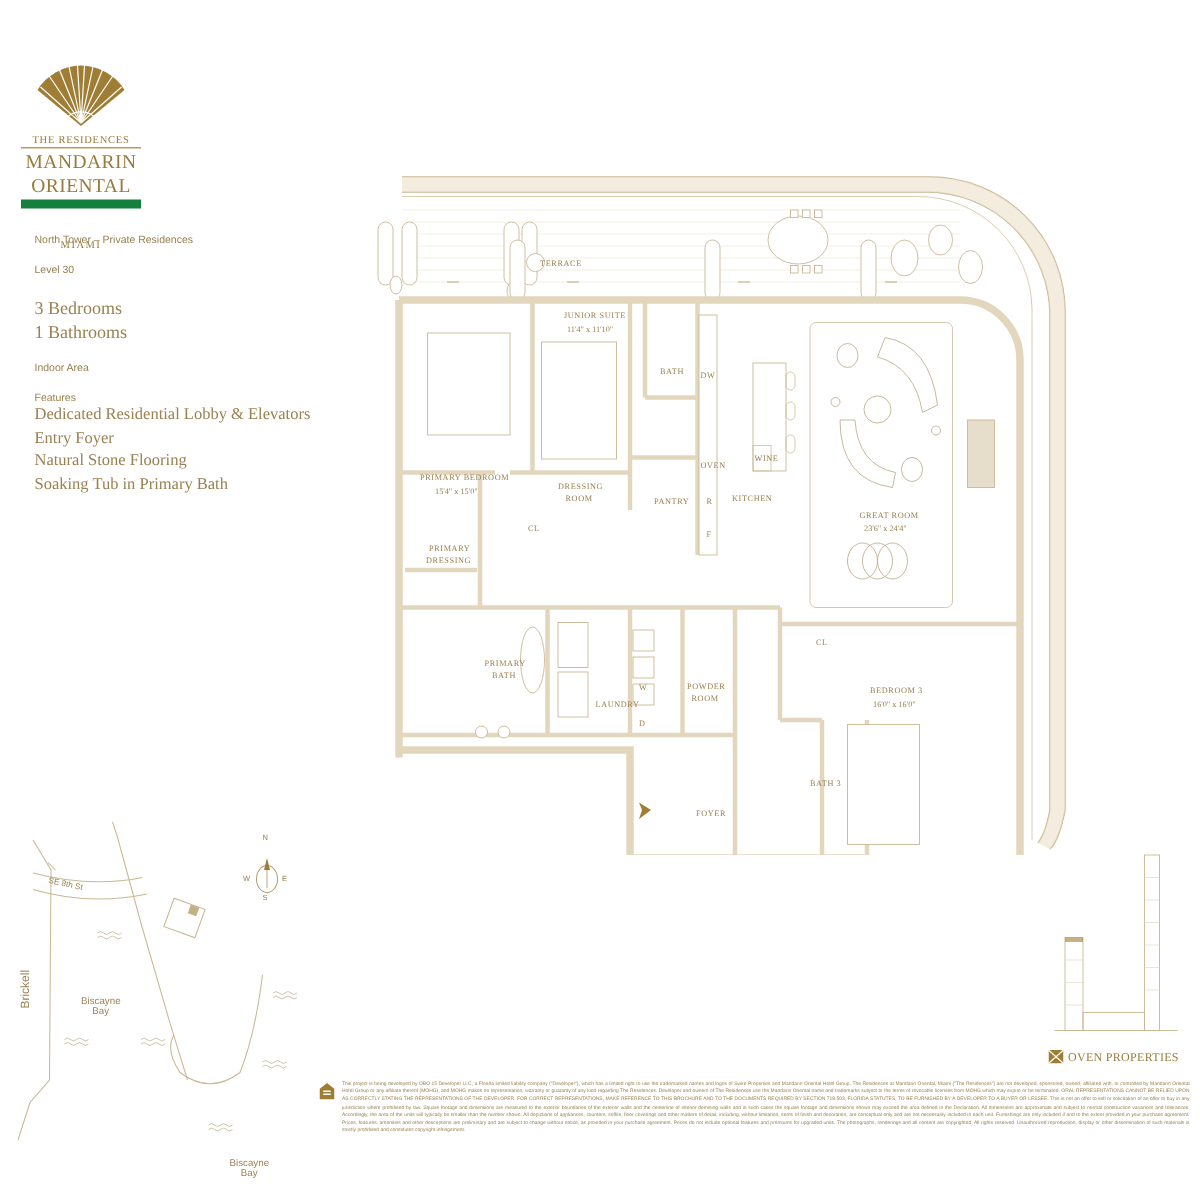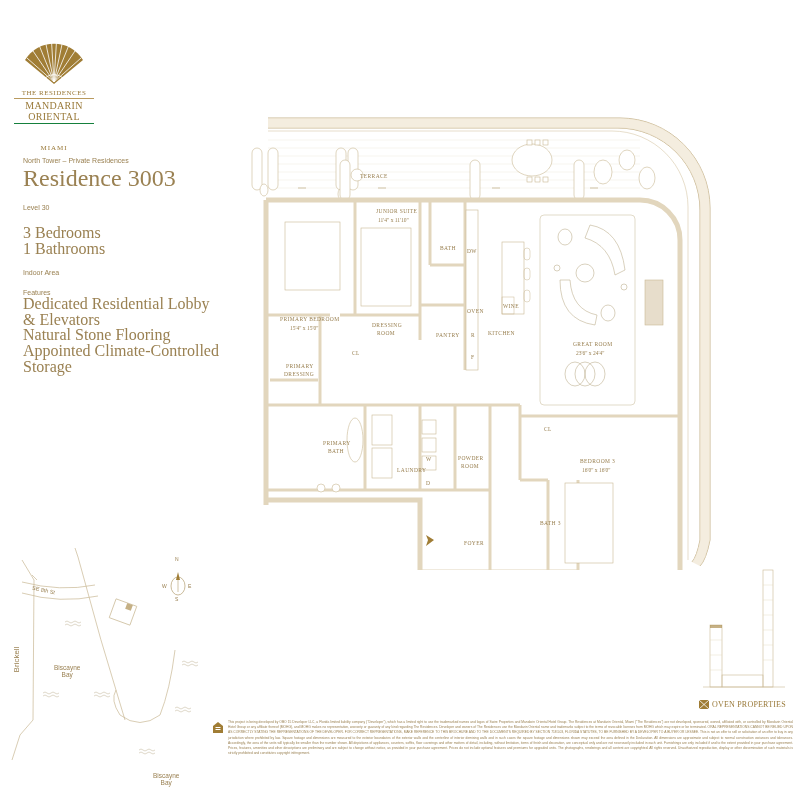--- a/index.html
+++ b/index.html
@@ -5,28 +5,28 @@
   html, body { margin: 0; padding: 0; }
   body {
     width: 800px; height: 800px; background: #ffffff; position: relative; overflow: hidden;
     font-family: "Liberation Serif", serif; color: #9a8152;
   }
   .abs { position: absolute; }
   
   .logo { left: 14px; top: 30px; width: 80px; text-align: center; }
   .logo svg { display: block; margin: 0 auto; }
   .logo .l1 { font-size: 7px; letter-spacing: 0.5px; color: #9a7a3a; margin-top: 3px; }
-  .logo .l2 { font-size: 10px; letter-spacing: 0.3px; color: #9a7a3a; border-top: 1px solid #b99a5e; border-bottom: 1px solid #15803d; padding: 1px 0; margin: 1px 0; }
+  .logo .l2 { font-size: 13px; letter-spacing: 0.3px; color: #9a7a3a; border-top: 1px solid #b99a5e; border-bottom: 6px solid #15803d; padding: 1px 0; margin: 1px 0; }
   .logo .l3 { font-size: 7px; letter-spacing: 1px; color: #9a7a3a; margin-top: 20px; }
 
   .info { left: 23px; top: 157px; width: 200px; }
   .small-sans { font-family: "Liberation Sans", sans-serif; font-size: 7px; color: #9a8152; }
   .res-title { font-size: 24px; color: #9a8152; line-height: 1.05; margin-top: 2px; }
-  .body-line { font-size: 16px; color: #9a8152; line-height: 15.5px; }
-  .feat-line { font-size: 16px; color: #9a8152; line-height: 15.6px; }
+  .body-line { font-size: 12px; color: #9a8152; line-height: 15.5px; }
+  .feat-line { font-size: 11px; color: #9a8152; line-height: 15.6px; }
 
   
   .plan { left: 250px; top: 110px; width: 470px; height: 460px; }
   .room-label { position: absolute; font-size: 5.5px; letter-spacing: 0.4px; color: #9a8152; text-align: center; white-space: nowrap; }
   .room-dim { position: absolute; font-size: 5.5px; color: #9a8152; text-align: center; white-space: nowrap; }
 
   
   .map { left: 10px; top: 540px; width: 205px; height: 250px; }
   .map-label { position: absolute; font-family: "Liberation Sans", sans-serif; font-size: 6.5px; color: #9a8152; text-align: center; }
 
@@ -56,34 +56,34 @@
     </g>
     <path d="M22 48 A12 10 0 0 1 40 48" fill="none" stroke="#ffffff" stroke-width="0.8"></path>
   </svg>
   <div class="l1">THE RESIDENCES</div>
   <div class="l2">MANDARIN ORIENTAL</div>
   <div class="l3">MIAMI</div>
 </div>
 
 <div class="abs info">
   <div class="small-sans">North Tower – Private Residences</div>
-  <div class="res-title">Residence 3003</div>
   <div style="height:13px"></div>
   <div class="small-sans">Level 30</div>
   <div style="height:14px"></div>
   <div class="body-line">3 Bedrooms</div>
   <div class="body-line">1 Bathrooms</div>
   <div style="height:13px"></div>
   <div class="small-sans">Indoor Area</div>
   <div style="height:13px"></div>
   <div class="small-sans">Features</div>
   <div>
     <div class="feat-line">Dedicated Residential Lobby &amp; Elevators</div>
+    <div class="feat-line">Entry Foyer</div>
     <div class="feat-line">Natural Stone Flooring</div>
-    <div class="feat-line">Appointed Climate-Controlled Storage</div>
+    <div class="feat-line">Soaking Tub in Primary Bath</div>
   </div>
 </div>
 
 <div class="abs plan">
   <svg width="470" height="460" viewBox="250 110 470 460" style="position:absolute;left:0;top:0">
 
     <path d="M268 118 L620 118 A90 90 0 0 1 710 208 L710 540 Q706 560 700 566" fill="none" stroke="#c9b894" stroke-width="1"></path>
     <path d="M268 128 L618 128 A82 82 0 0 1 700 210 L700 540 Q697 556 692 562" fill="none" stroke="#c9b894" stroke-width="1"></path>
     <path d="M268 118 L620 118 A90 90 0 0 1 710 208 L710 540 Q706 560 700 566 L692 562 Q697 556 700 540 L700 210 A82 82 0 0 0 618 128 L268 128 Z" fill="#efe6d2" opacity="0.7"></path>
     <path d="M268 131 L612 131 A76 76 0 0 1 688 207 L688 560" fill="none" stroke="#d6c8a8" stroke-width="0.6"></path>

